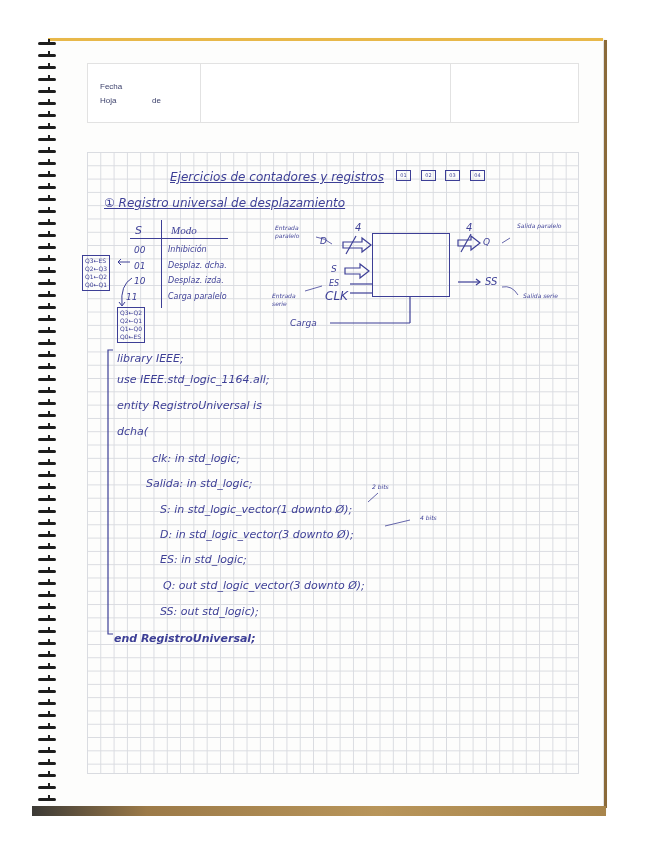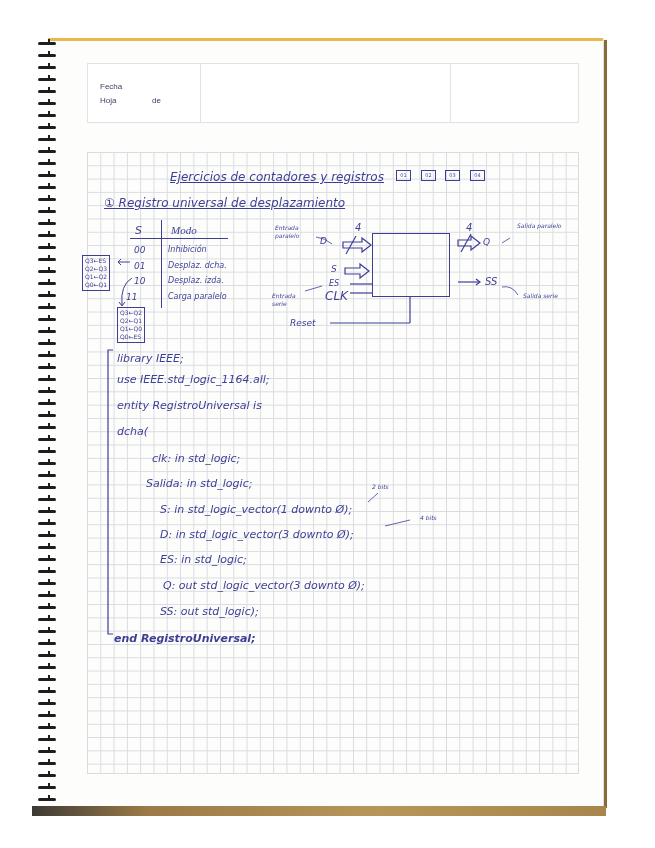--- a/index.html
+++ b/index.html
@@ -187,21 +187,21 @@
   <path d="M316 237 Q325 238 332 244" fill="none" stroke="#3d3f96" stroke-width="0.8"></path>
   <line x1="305" y1="291" x2="322" y2="286" stroke="#3d3f96" stroke-width="0.8"></line>
   <line x1="510" y1="238" x2="502" y2="243" stroke="#3d3f96" stroke-width="0.8"></line>
   <path d="M502 287 Q512 285 518 295" fill="none" stroke="#3d3f96" stroke-width="0.8"></path>
 </svg>
 <span class="ink code" style="left:320px;top:236px;font-size:9px;">D</span>
 <span class="ink code" style="left:355px;top:222px;font-size:10px;">4</span>
 <span class="ink code" style="left:331px;top:264px;font-size:9px;">S</span>
 <span class="ink small" style="left:329px;top:279px;font-size:8px;">ES</span>
 <span class="ink small" style="left:325px;top:289px;font-size:12px;font-style:italic;">CLK</span>
-<span class="ink small" style="left:290px;top:318px;font-size:9px;">Reset</span>
+<span class="ink small" style="left:290px;top:318px;font-size:9px;">Carga</span>
 <span class="ink code" style="left:483px;top:237px;font-size:9px;">Q</span>
 <span class="ink code" style="left:466px;top:222px;font-size:10px;">4</span>
 <span class="ink code" style="left:485px;top:276px;font-size:10px;">SS</span>
 <span class="ink tiny" style="left:275px;top:224px;width:42px;white-space:normal;line-height:8px;">Entrada paralelo</span>
 <span class="ink tiny" style="left:272px;top:292px;width:36px;white-space:normal;line-height:8px;">Entrada serie</span>
 <span class="ink tiny" style="left:517px;top:222px;width:45px;white-space:normal;line-height:8px;">Salida paralelo</span>
 <span class="ink tiny" style="left:523px;top:292px;width:36px;white-space:normal;line-height:8px;">Salida serie</span>
 
 <span class="ink code" style="left:117px;top:352px;">library IEEE;</span>
 <span class="ink code" style="left:117px;top:373px;">use IEEE.std_logic_1164.all;</span>

